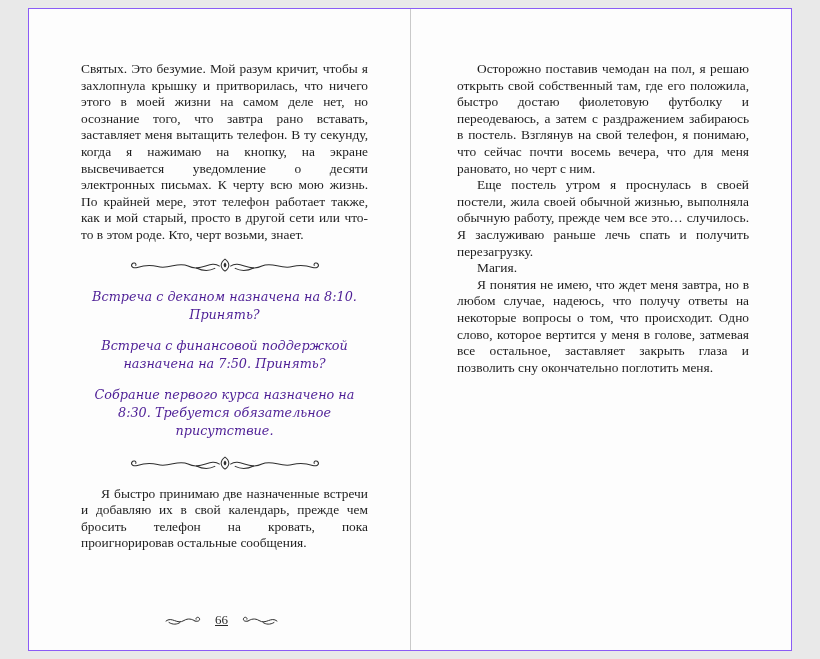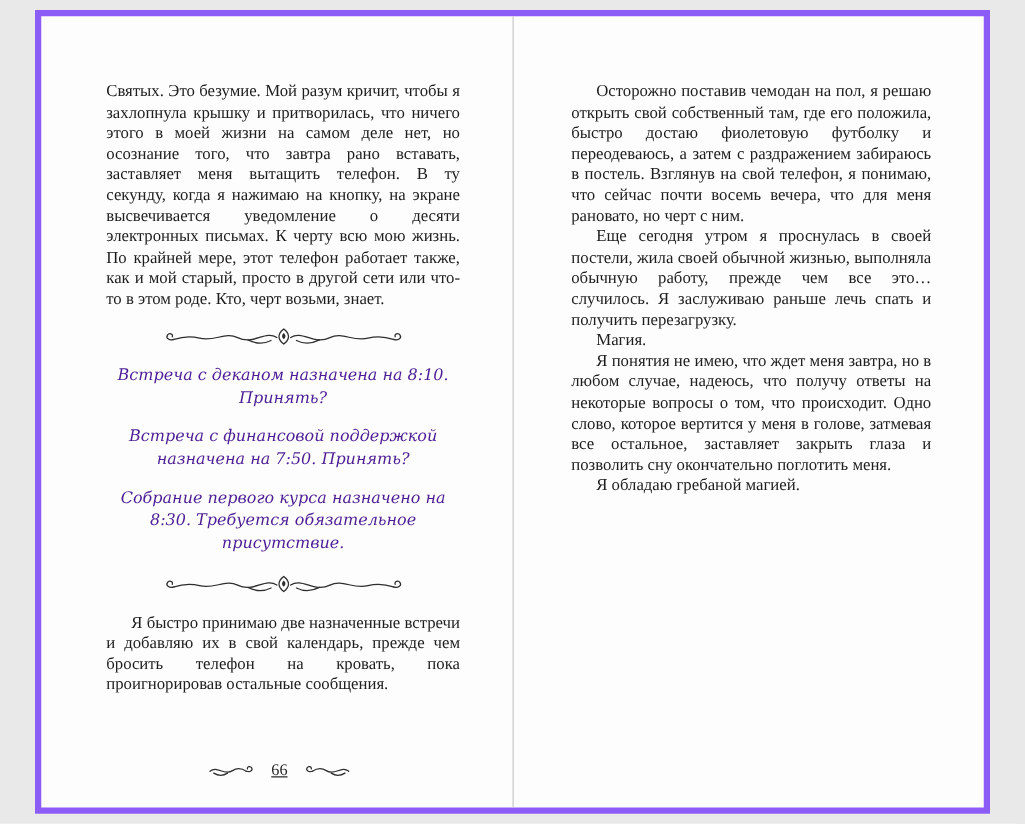--- a/index.html
+++ b/index.html
@@ -9,21 +9,21 @@
     background: #e9e9e9;
     font-family: "Liberation Serif", serif;
     position: relative;
     overflow: hidden;
   }
   .spread {
     position: absolute;
     left: 28px; top: 8px;
     width: 764px; height: 643px;
     background: #fdfdfd;
-    border: 5px solid #8b5cf6;
+    border: 1px solid #8b5cf6;
     display: flex;
   }
   .page { width: 50%; position: relative; color: #1d1d1d; }
   .page-left  { padding: 52px 42px 70px 52px; }
   .page-right { padding: 52px 42px 30px 46px; border-left: 1px solid #c9c9c9; }
 
   p.para {
     margin: 0;
     font-size: 13.4px;
     line-height: 16.6px;
@@ -121,19 +121,18 @@
       <svg viewBox="0 0 40 12" width="40" height="12">
           <g transform="translate(40,0) scale(-1,1)">
             <use href="#small-orn"></use>
           </g>
         </svg>
     </div>
   </div>
 
   <div class="page page-right">
     <p class="para indent rp-para">Осторожно поставив чемодан на пол, я решаю открыть свой собственный там, где его положила, быстро достаю фиолетовую футболку и переодеваюсь, а затем с раздражением забираюсь в постель. Взглянув на свой телефон, я понимаю, что сейчас почти восемь вечера, что для меня рановато, но черт с ним.</p>
-    <p class="para indent rp-para">Еще сегодня утром я проснулась в своей постели, жила своей обычной жизнью, выполняла обычную работу, прежде чем все это… случилось. Я заслуживаю раньше лечь спать и получить перезагрузку.</p>
+    <p class="para indent rp-para">Еще постель утром я проснулась в своей постели, жила своей обычной жизнью, выполняла обычную работу, прежде чем все это… случилось. Я заслуживаю раньше лечь спать и получить перезагрузку.</p>
     <p class="para indent rp-para">Магия.</p>
     <p class="para indent rp-para">Я понятия не имею, что ждет меня завтра, но в любом случае, надеюсь, что получу ответы на некоторые вопросы о том, что происходит. Одно слово, которое вертится у меня в голове, затмевая все остальное, заставляет закрыть глаза и позволить сну окончательно поглотить меня.</p>
-    <p class="para indent rp-para">Я обладаю гребаной магией.</p>
   </div>
 
 </div>
 
 </body></html>

